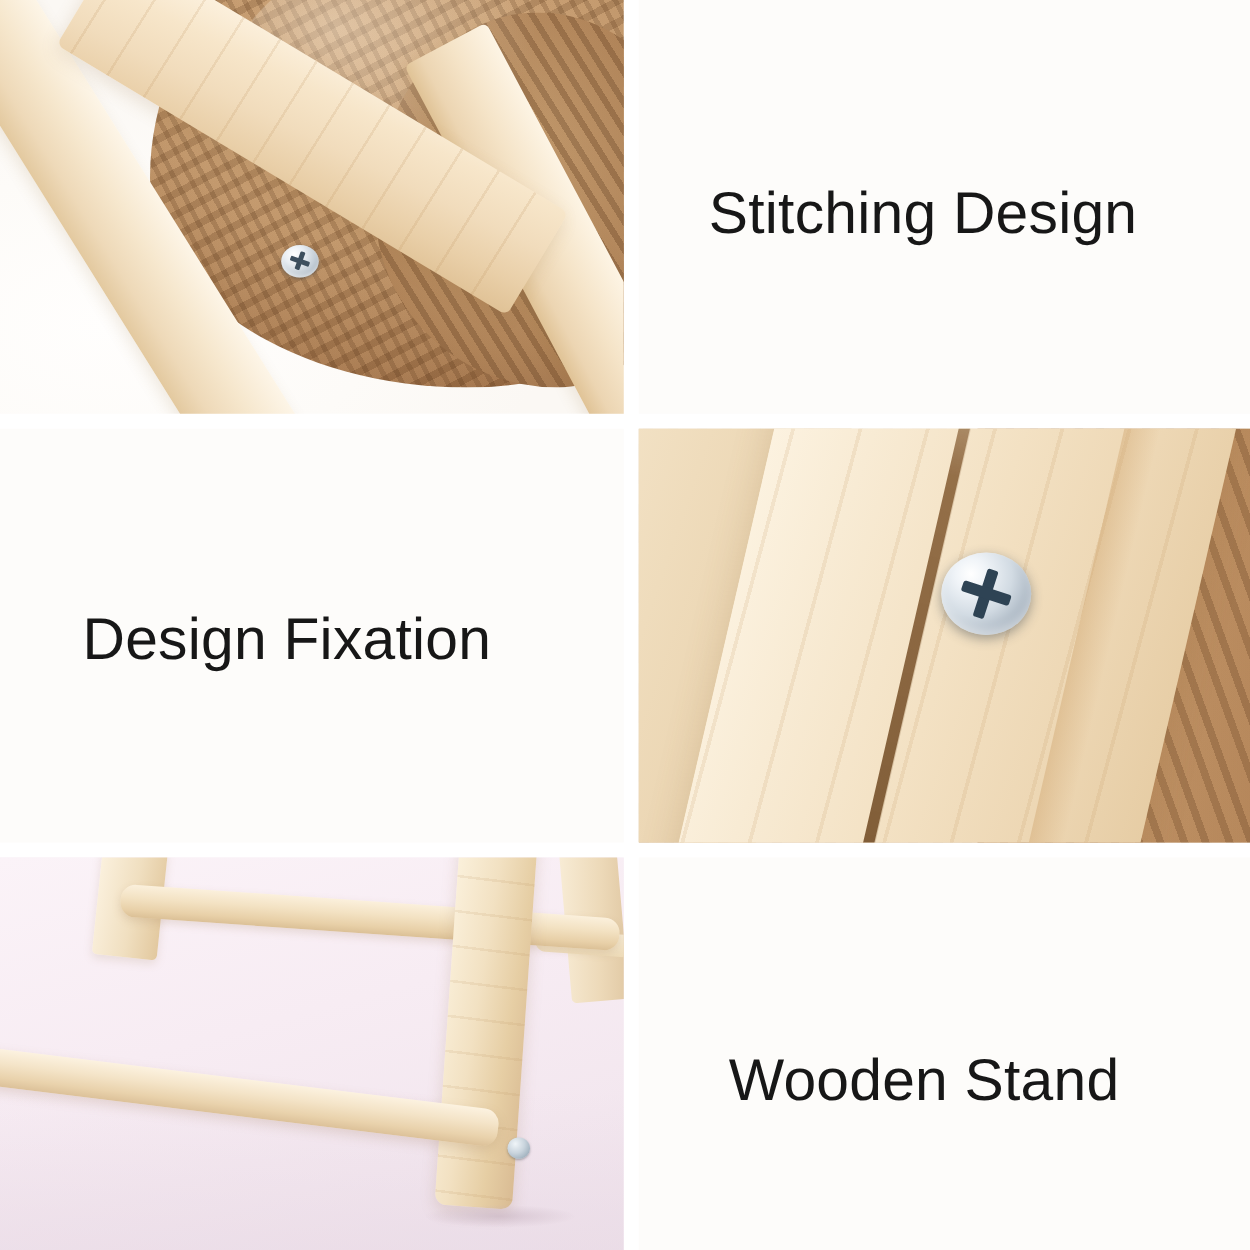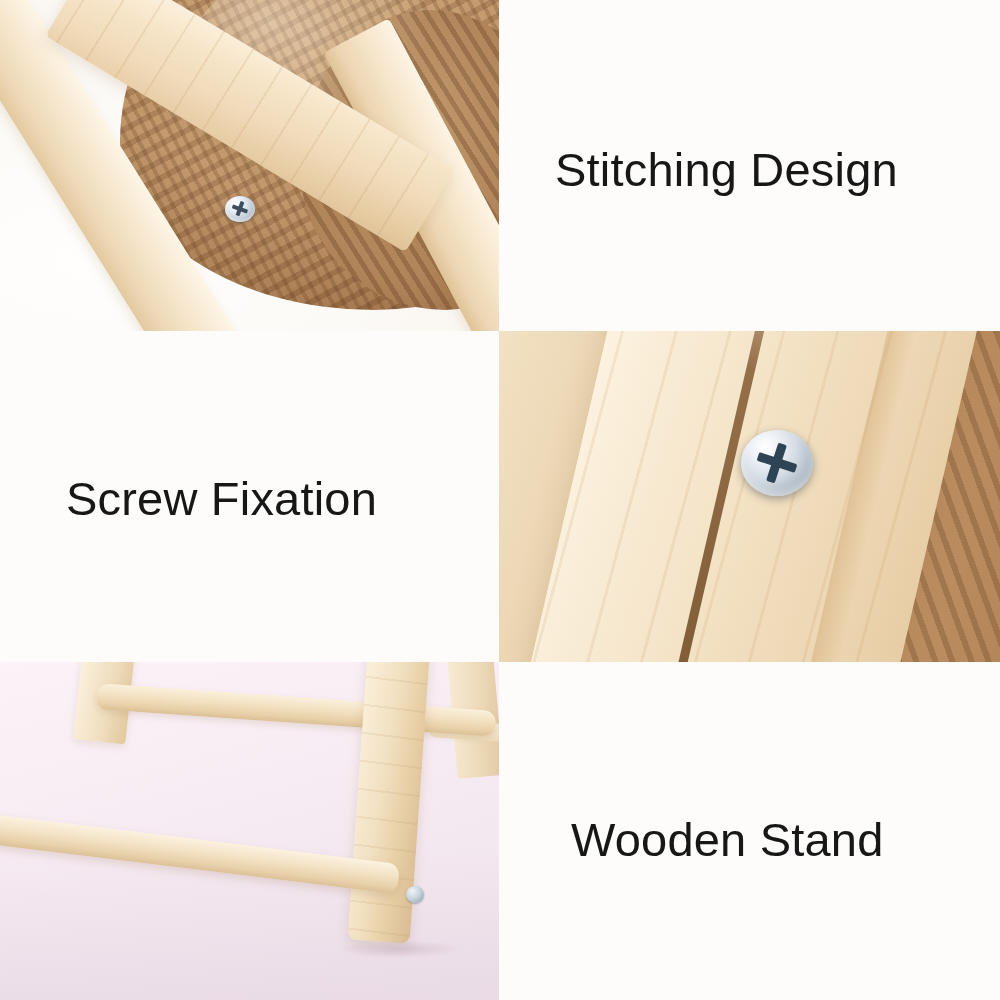--- a/index.html
+++ b/index.html
@@ -4,21 +4,21 @@
 <style>
   html,body{margin:0;padding:0;background:#fff;}
   body{width:1000px;height:1000px;overflow:hidden;font-family:"Liberation Sans",sans-serif;}
 
   #collage{
     position:relative;width:920px;height:1000px;
     background:#ffffff;
     display:grid;
     grid-template-columns:499px 501px;
     grid-template-rows:331px 331px 338px;
-    gap:0;
+    gap:12px;
   }
   .cell{position:relative;overflow:hidden;}
 
   
   .text-cell{
     background:#fdfcfa;
     display:flex;align-items:center;
   }
   .caption{
     font-family:"Liberation Sans",sans-serif;
@@ -220,21 +220,21 @@
       <div class="p1-slatA-grain"></div>
     </div>
     <div class="p1-screw"></div>
   </div>
 
   <div class="cell text-cell">
     <div class="caption cap-stitching">Stitching Design</div>
   </div>
 
   <div class="cell text-cell">
-    <div class="caption cap-screw">Screw Fixation</div>
+    <div class="caption cap-screw">Design Fixation</div>
   </div>
 
   <div class="cell photo2">
     <div class="p2-bg"></div>
     <div class="p2-rope-r"></div>
     <div class="p2-boardLeft"></div>
     <div class="p2-boardMain">
       <div class="p2-boardMain-grain"></div>
     </div>
     <div class="p2-gap"></div>

